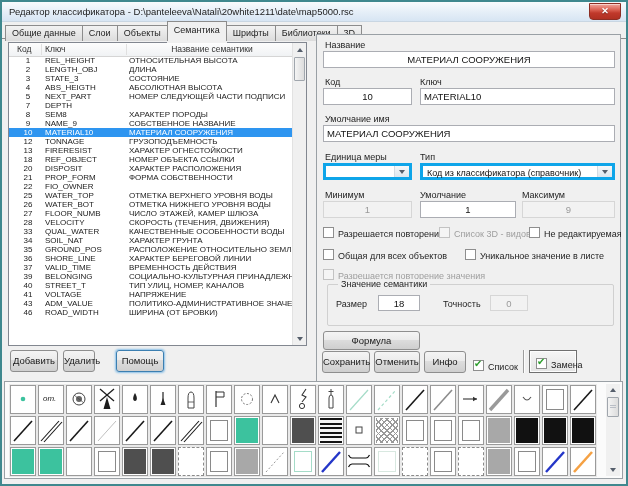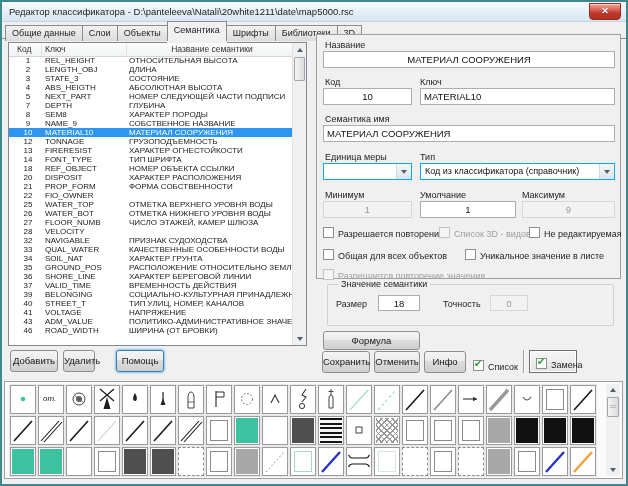--- a/index.html
+++ b/index.html
@@ -54,28 +54,28 @@
   .grip{position:absolute;left:2px;right:2px;top:50%;height:4px;transform:translateY(-50%);
     background:repeating-linear-gradient(#b9bec6 0 1px,transparent 1px 2px);}
 
   
   .btn{position:absolute;height:22px;background:linear-gradient(#f4f4f4,#ebebeb 45%,#dddddd 46%,#cfcfcf);
     border:1px solid #8e8e8e;border-radius:3px;font-size:9.5px;color:#1a1a1a;text-align:center;
     line-height:20px;box-sizing:border-box;cursor:default;}
   .btn.focus{border-color:#3c7fb1;box-shadow:0 0 2px 1px #8bc0e8;}
 
   
-  .panel{position:absolute;left:316px;top:34px;width:305px;height:245px;
+  .panel{position:absolute;left:316px;top:34px;width:305px;height:383px;
     border:1px solid #9aa0a5;box-sizing:border-box;background:#f0f0f0;}
   .flabel{position:absolute;font-size:9px;color:#1e1e1e;white-space:nowrap;}
   .fin{position:absolute;height:17px;border:1px solid #abadb3;background:#fff;font-size:9.5px;
     color:#111;box-sizing:border-box;font-family:"Liberation Sans",sans-serif;padding:0 3px;}
   .fin.center{text-align:center;}
   .fin.dis{background:#f2f2f2;border-color:#d6d6d6;color:#9a9a9a;}
-  .combo{position:absolute;height:17px;border:1px solid #0ea5e9;background:#fff;box-sizing:border-box;}
+  .combo{position:absolute;height:17px;border:3px solid #0ea5e9;background:#fff;box-sizing:border-box;}
   .combo .val{position:absolute;left:4px;top:2px;font-size:9px;color:#111;white-space:nowrap;right:14px;overflow:hidden;}
   .combo .drop{position:absolute;right:0;top:0;bottom:0;width:14px;border-left:1px solid #d3dbe2;
     background:linear-gradient(#f5f8fa,#dde6ee);}
   .cbwrap{position:absolute;white-space:nowrap;cursor:default;}
   .cb{display:inline-block;width:9px;height:9px;border:1px solid #8e8e8e;background:#fff;
     vertical-align:-1px;position:relative;}
   .cb.dis{border-color:#c3c3c3;background:#f5f5f5;}
   .cb.checked::before{content:"✔";position:absolute;left:0px;top:-3px;font-size:10px;color:#2d9e2d;}
   .cblabel{font-size:9px;color:#1e1e1e;margin-left:4px;}
   .cbwrap.dis .cblabel{color:#9e9e9e;}
@@ -142,21 +142,20 @@
           <span class="c-name">АБСОЛЮТНАЯ ВЫСОТА</span>
         </div>
         <div class="lrow">
           <span class="c-code">5</span>
           <span class="c-key">NEXT_PART</span>
           <span class="c-name">НОМЕР СЛЕДУЮЩЕЙ ЧАСТИ ПОДПИСИ</span>
         </div>
         <div class="lrow">
           <span class="c-code">7</span>
           <span class="c-key">DEPTH</span>
-          <span class="c-name">ГЛУБИНА</span>
         </div>
         <div class="lrow">
           <span class="c-code">8</span>
           <span class="c-key">SEM8</span>
           <span class="c-name">ХАРАКТЕР ПОРОДЫ</span>
         </div>
         <div class="lrow">
           <span class="c-code">9</span>
           <span class="c-key">NAME_9</span>
           <span class="c-name">СОБСТВЕННОЕ НАЗВАНИЕ</span>
@@ -170,25 +169,20 @@
           <span class="c-code">12</span>
           <span class="c-key">TONNAGE</span>
           <span class="c-name">ГРУЗОПОДЪЕМНОСТЬ</span>
         </div>
         <div class="lrow">
           <span class="c-code">13</span>
           <span class="c-key">FIRERESIST</span>
           <span class="c-name">ХАРАКТЕР ОГНЕСТОЙКОСТИ</span>
         </div>
         <div class="lrow">
-          <span class="c-code">14</span>
-          <span class="c-key">FONT_TYPE</span>
-          <span class="c-name">ТИП ШРИФТА</span>
-        </div>
-        <div class="lrow">
           <span class="c-code">18</span>
           <span class="c-key">REF_OBJECT</span>
           <span class="c-name">НОМЕР ОБЪЕКТА ССЫЛКИ</span>
         </div>
         <div class="lrow">
           <span class="c-code">20</span>
           <span class="c-key">DISPOSIT</span>
           <span class="c-name">ХАРАКТЕР РАСПОЛОЖЕНИЯ</span>
         </div>
         <div class="lrow">
@@ -211,25 +205,21 @@
           <span class="c-name">ОТМЕТКА НИЖНЕГО УРОВНЯ ВОДЫ</span>
         </div>
         <div class="lrow">
           <span class="c-code">27</span>
           <span class="c-key">FLOOR_NUMB</span>
           <span class="c-name">ЧИСЛО ЭТАЖЕЙ, КАМЕР ШЛЮЗА</span>
         </div>
         <div class="lrow">
           <span class="c-code">28</span>
           <span class="c-key">VELOCITY</span>
-        </div>
-        <div class="lrow">
-          <span class="c-code">32</span>
-          <span class="c-key">NAVIGABLE</span>
-          <span class="c-name">ПРИЗНАК СУДОХОДСТВА</span>
+          <span class="c-name">СКОРОСТЬ (ТЕЧЕНИЯ, ДВИЖЕНИЯ)</span>
         </div>
         <div class="lrow">
           <span class="c-code">33</span>
           <span class="c-key">QUAL_WATER</span>
           <span class="c-name">КАЧЕСТВЕННЫЕ ОСОБЕННОСТИ ВОДЫ</span>
         </div>
         <div class="lrow">
           <span class="c-code">34</span>
           <span class="c-key">SOIL_NAT</span>
           <span class="c-name">ХАРАКТЕР ГРУНТА</span>
@@ -292,21 +282,21 @@
 
   <div class="panel">
     <span class="flabel" style="left:8px;top:5px">Название</span>
     <input class="fin center" style="left: 6px; top: 16px; width: 292px;" value="МАТЕРИАЛ СООРУЖЕНИЯ">
 
     <span class="flabel" style="left:8px;top:42px">Код</span>
     <span class="flabel" style="left:103px;top:42px">Ключ</span>
     <input class="fin center" style="left: 6px; top: 53px; width: 89px;" value="10">
     <input class="fin" style="left: 103px; top: 53px; width: 195px;" value="MATERIAL10">
 
-    <span class="flabel" style="left:8px;top:79px">Семантика имя</span>
+    <span class="flabel" style="left:8px;top:79px">Умолчание имя</span>
     <input class="fin" style="left: 6px; top: 90px; width: 292px;" value="МАТЕРИАЛ СООРУЖЕНИЯ">
 
     <span class="flabel" style="left:8px;top:117px">Единица меры</span>
     <span class="flabel" style="left:103px;top:117px">Тип</span>
     <div class="combo" style="left:6px;top:128px;width:89px;">
       <span class="val"></span>
       <span class="drop">
           <span class="tri down"></span>
         </span>
     </div>

